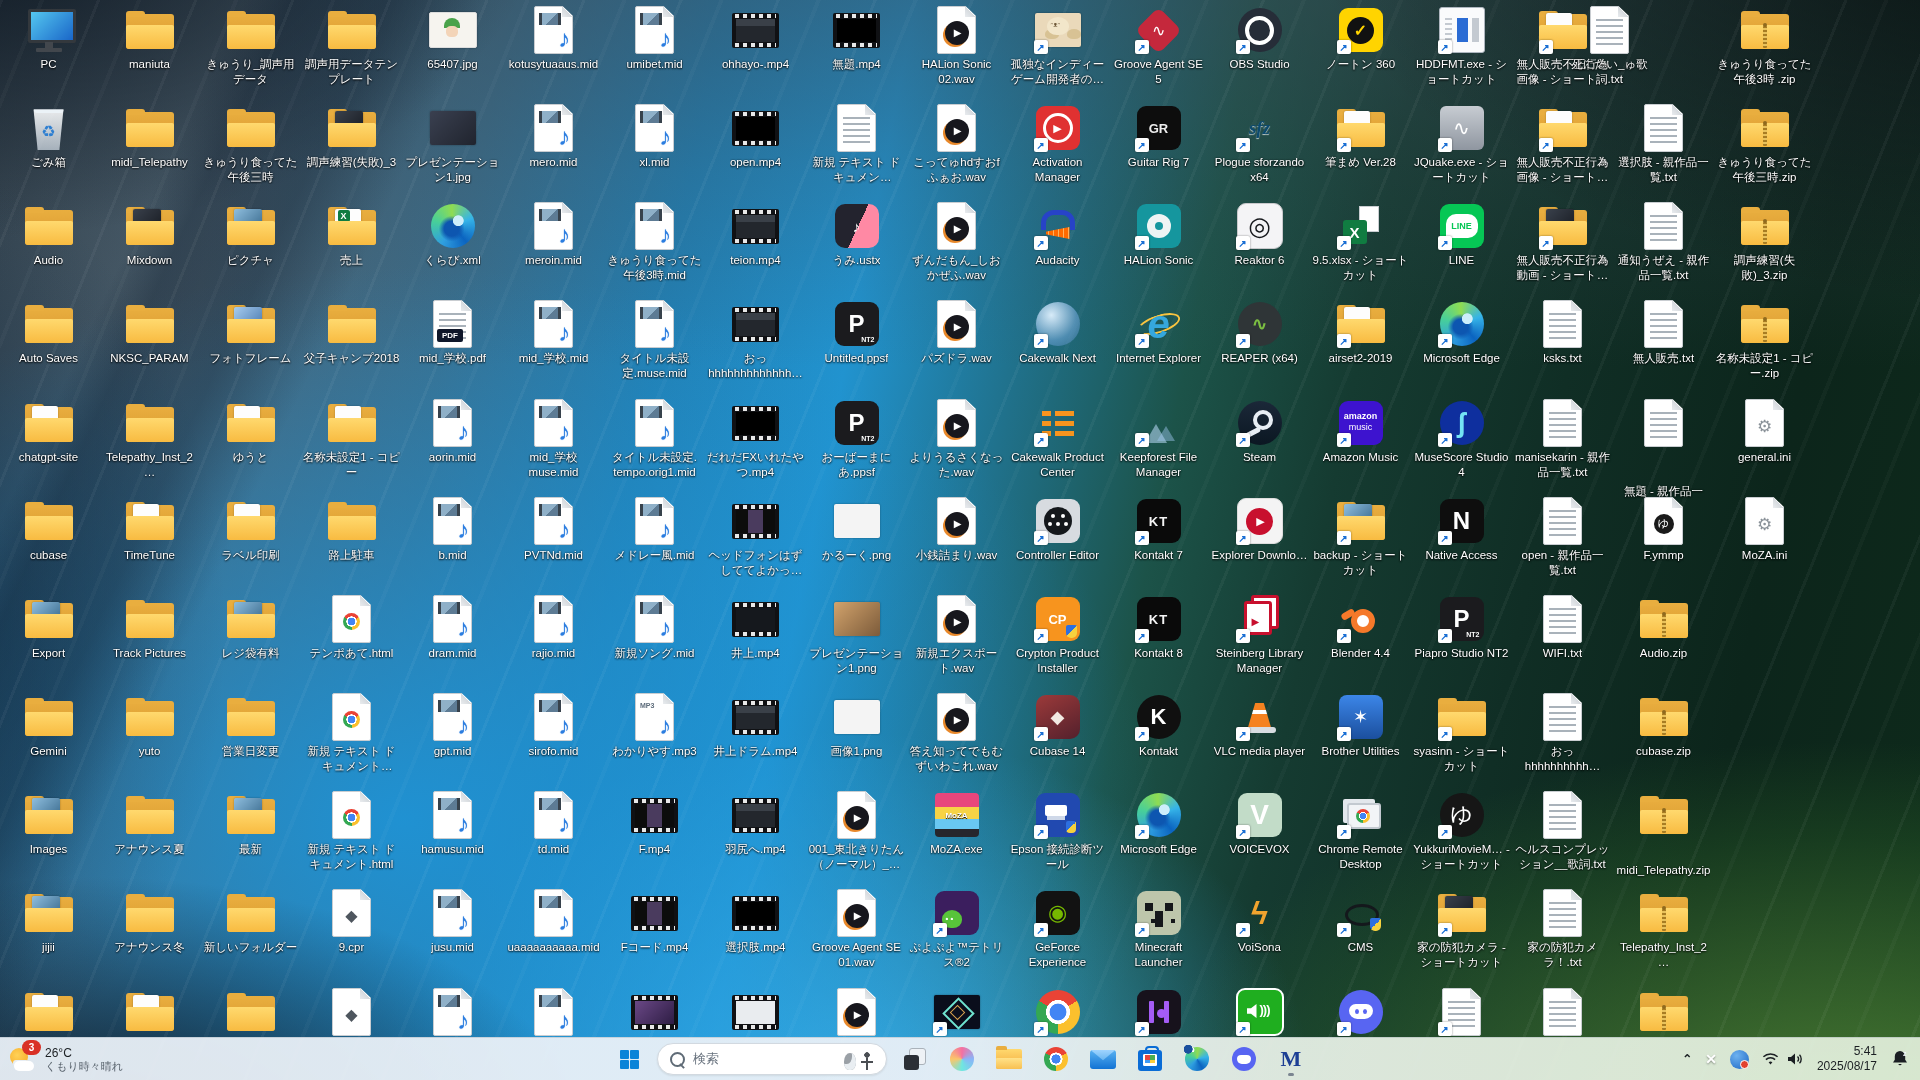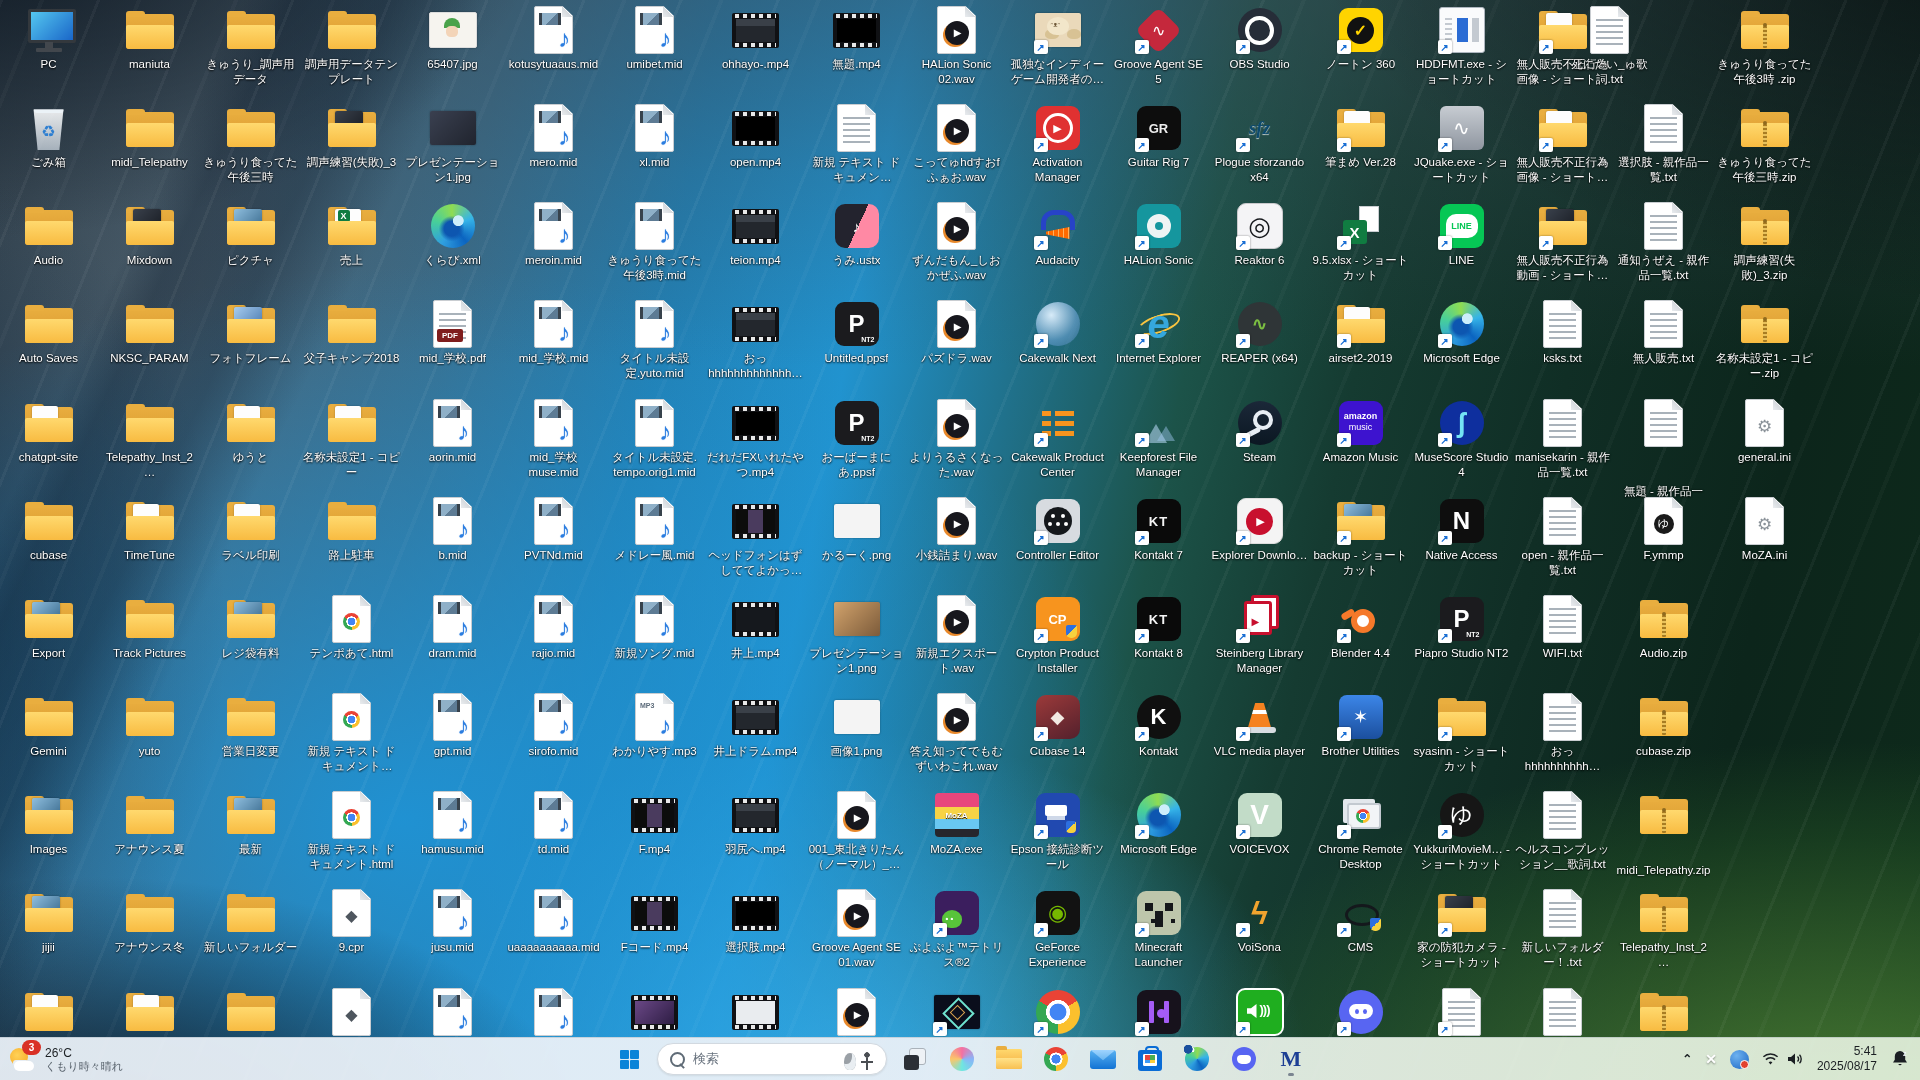--- a/index.html
+++ b/index.html
@@ -37,21 +37,21 @@
 .v-blue{background:linear-gradient(135deg,#a8cdf0,#4a7ab0)}
 
 .pg{position:relative;width:37px;height:46px;background:#fff;border:1px solid #c9cdd1;border-radius:2px;
  clip-path:polygon(0 0,73% 0,100% 21%,100% 100%,0 100%);display:flex;align-items:center;justify-content:center}
 .pg::before{content:"";position:absolute;top:0;right:0;width:10px;height:10px;background:linear-gradient(225deg,transparent 48%,#d6dade 49%,#e9ecef 100%)}
 .plines{position:absolute;left:5px;right:5px;top:12px;height:26px;background:repeating-linear-gradient(180deg,#a9b2ba 0 2px,transparent 2px 6px)}
 .pgear{font-size:17px;color:#8a9299;margin-top:6px}
 .pfilm{position:absolute;left:4px;top:6px;width:16px;height:12px;background:linear-gradient(135deg,#8fb0c8 0 55%,#5d7b94 55%);border-left:3px solid #37424c;border-right:3px solid #37424c}
 .pnote{position:absolute;right:2px;bottom:0px;font-size:24px;color:#2b7de0;font-weight:bold;text-shadow:0 0 1px #6ea7e8}
 .pmp3{position:absolute;left:4px;top:8px;font-size:7px;font-weight:bold;color:#5d6c7b}
-.ppdf{position:absolute;left:3px;bottom:5px;width:26px;height:13px;background:#7f1d1d;color:#fff;font-size:8px;font-weight:bold;display:flex;align-items:center;justify-content:center;border-radius:2px}
+.ppdf{position:absolute;left:3px;bottom:5px;width:26px;height:13px;background:#0f172a;color:#fff;font-size:8px;font-weight:bold;display:flex;align-items:center;justify-content:center;border-radius:2px}
 .pwav{width:24px;height:24px;margin-top:5px;background:#17171d;border-radius:50%;display:flex;align-items:center;justify-content:center;box-shadow:-2px 2px 0 0 #e8882a}
 .pwav i{color:#fff;font-style:normal;font-size:10px;margin-left:2px}
 .pchrome{width:17px;height:17px;margin-top:5px;border-radius:50%;background:
  radial-gradient(circle at 50% 50%, #4285f4 0 30%, #fff 32% 42%, transparent 43%),
  conic-gradient(from -60deg,#ea4335 0 120deg,#fbc02d 120deg 240deg,#34a853 240deg 360deg)}
 .pcpr{font-size:16px;color:#4e565e;margin-top:5px}
 .pyu{width:20px;height:20px;margin-top:5px;background:#1a1a1a;color:#fff;border-radius:50%;font-size:11px;display:flex;align-items:center;justify-content:center}
 
 .film{position:relative;width:47px;height:35px;background:#101114;border-radius:2px;padding:4px 3px;box-sizing:border-box}
 .fh{position:absolute;left:3px;right:3px;height:4px;background:repeating-linear-gradient(90deg,#e8e8e8 0 4px,transparent 4px 8px)}
@@ -745,21 +745,21 @@
       </div>
       <div class="lbl">mid_学校.mid</div>
     </div>
     <div class="cell" style="left: 604px; top: 300px;">
       <div class="ibox">
         <div class="pg">
           <span class="pfilm"></span>
           <span class="pnote">♪</span>
         </div>
       </div>
-      <div class="lbl">タイトル未設定.yuto.mid</div>
+      <div class="lbl">タイトル未設定.muse.mid</div>
     </div>
     <div class="cell" style="left: 705px; top: 300px;">
       <div class="ibox">
         <div class="film">
           <span class="fh top"></span>
           <span class="fc v-ui"></span>
           <span class="fh bot"></span>
         </div>
       </div>
       <div class="lbl">おっhhhhhhhhhhhhh…</div>
@@ -1746,21 +1746,21 @@
         <span class="sca">↗</span>
       </div>
       <div class="lbl">家の防犯カメラ - ショートカット</div>
     </div>
     <div class="cell" style="left: 1512px; top: 889px;">
       <div class="ibox">
         <div class="pg">
           <span class="plines"></span>
         </div>
       </div>
-      <div class="lbl">新しいフォルダー！.txt</div>
+      <div class="lbl">家の防犯カメラ！.txt</div>
     </div>
     <div class="cell" style="left: 1613px; top: 889px;">
       <div class="ibox">
         <div class="fold">
           <span class="fback"></span>
           <span class="ffront"></span>
           <span class="fzip"></span>
         </div>
       </div>
       <div class="lbl">Telepathy_Inst_2…</div>

